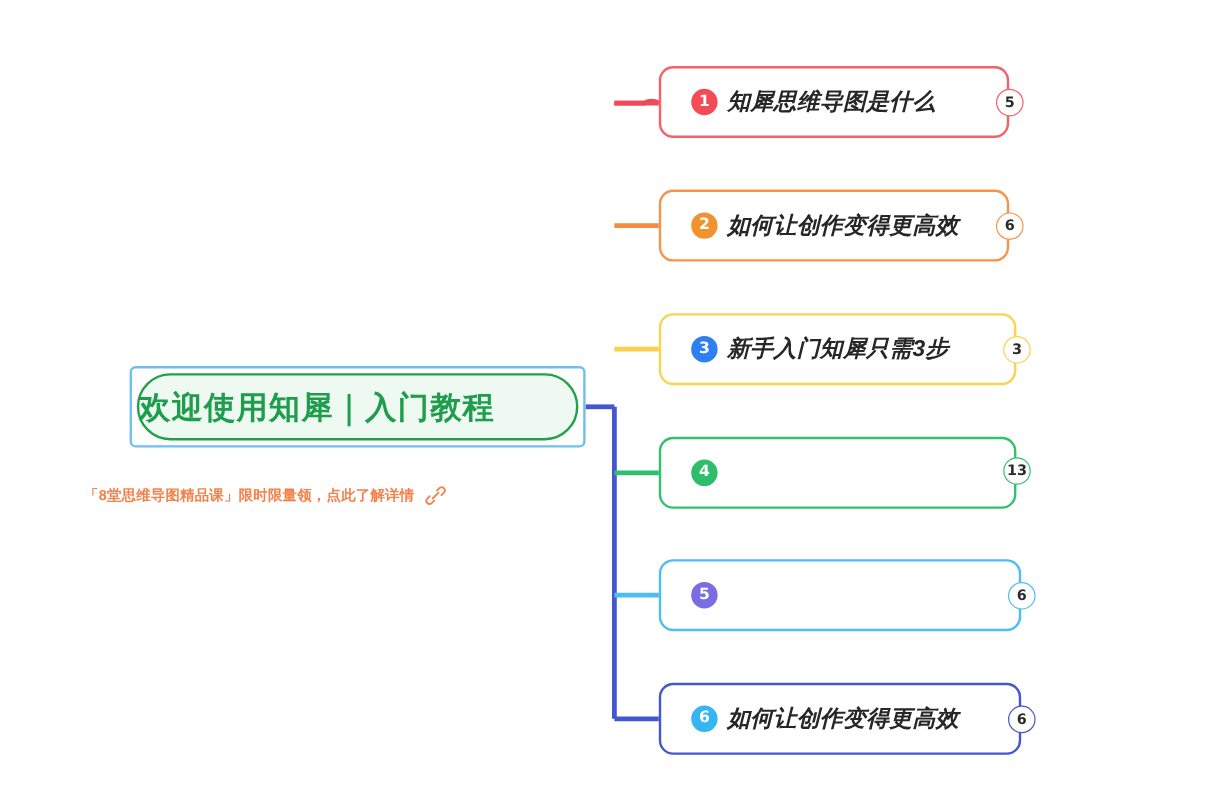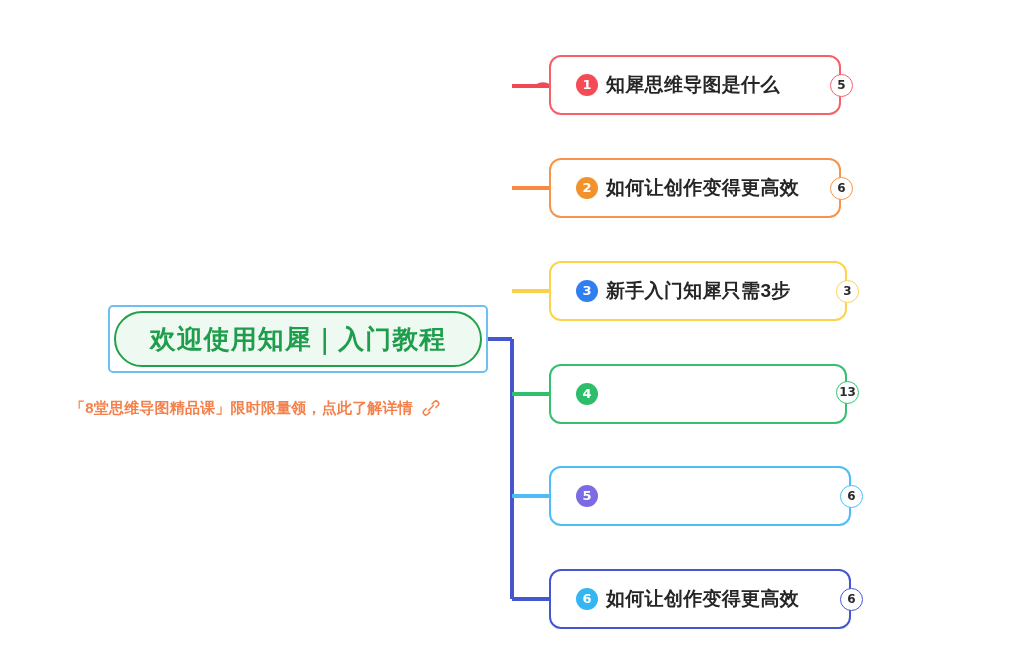--- a/index.html
+++ b/index.html
@@ -56,41 +56,41 @@
     left: 6px;
     top: 6px;
     right: 6px;
     bottom: 6px;
     box-sizing: border-box;
     background: #eefaf1;
     border: 2.5px solid #21a14b;
     border-radius: 30px;
     display: flex;
     align-items: center;
-    justify-content: center;
+    justify-content: flex-start;
   }
   .root-text {
     color: #1e9d4c;
     font-size: 26px;
     font-weight: bold;
     letter-spacing: 1px;
     white-space: nowrap;
   }
 
   
   .promo {
     position: absolute;
     left: 70px;
     top: 394px;
     width: 440px;
     height: 28px;
     display: flex;
-    align-items: center;
+    align-items: flex-end;
     color: #f4814b;
-    font-size: 15px;
+    font-size: 12px;
     font-weight: bold;
     white-space: nowrap;
   }
   .promo-text { letter-spacing: 0.2px; }
   .link-icon {
     display: inline-block;
     margin-left: 9px;
     width: 18px;
     height: 18px;
     line-height: 18px;
@@ -121,20 +121,21 @@
     text-align: center;
     margin-right: 8px;
     font-family: "DejaVu Sans", sans-serif;
   }
   .node-label {
     color: #262626;
     font-size: 19px;
     font-weight: bold;
     white-space: nowrap;
     letter-spacing: 0.3px;
+    font-style: italic;
   }
   .count {
     position: absolute;
     width: 23px;
     height: 23px;
     border-radius: 50%;
     background: #ffffff;
     border-style: solid;
     border-width: 1.5px;
     box-sizing: border-box;

